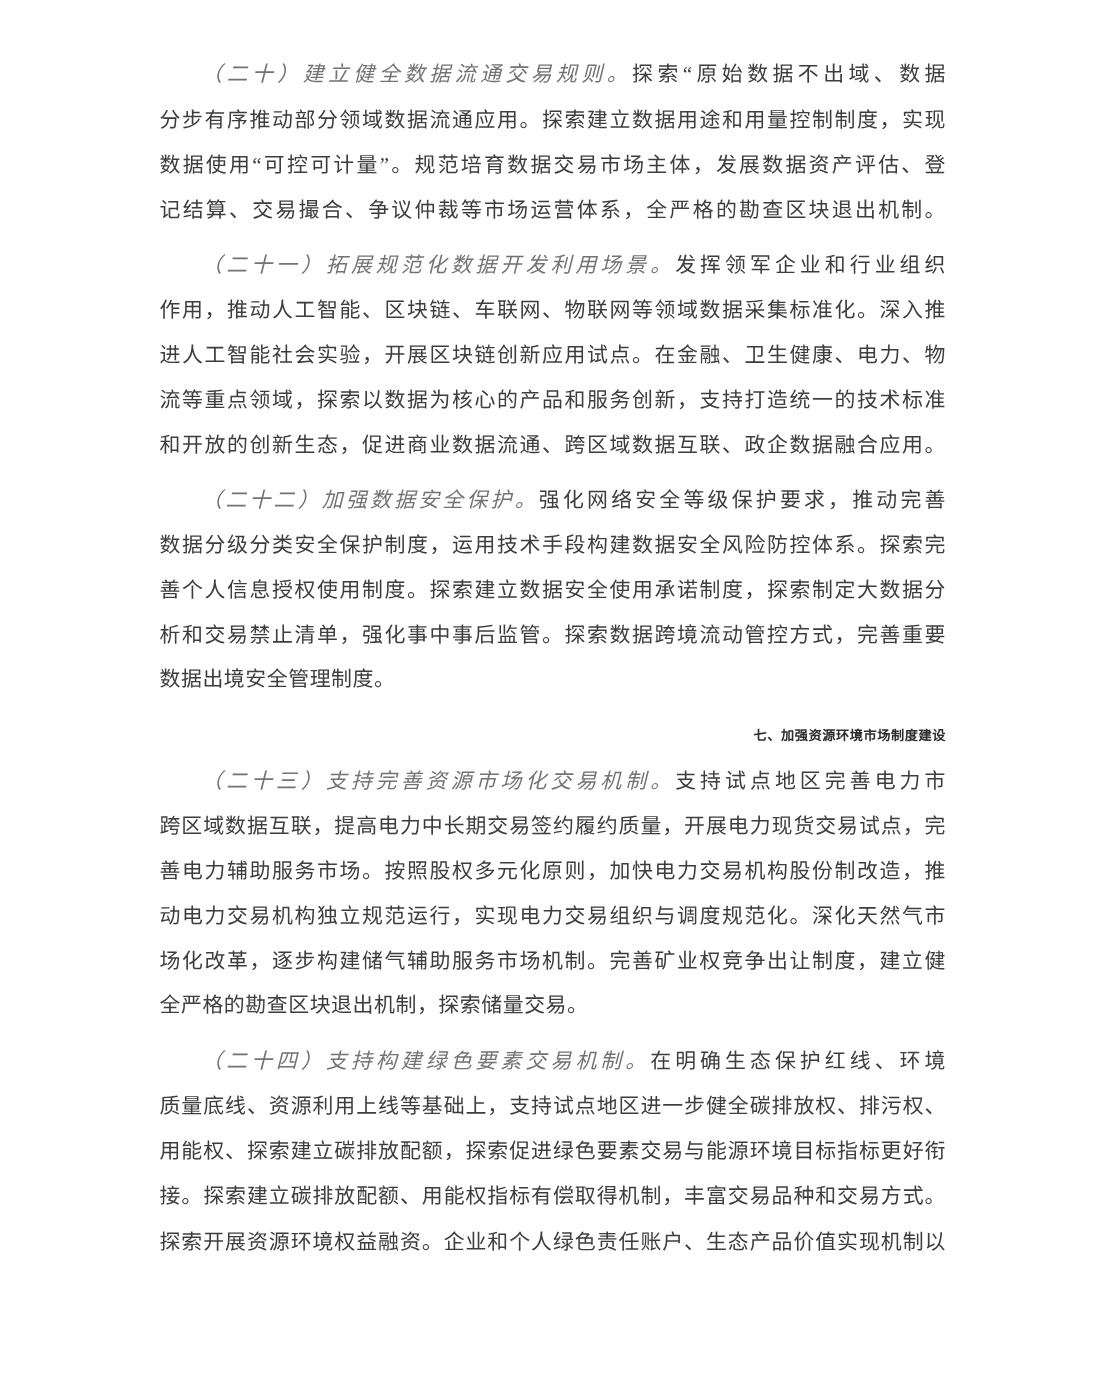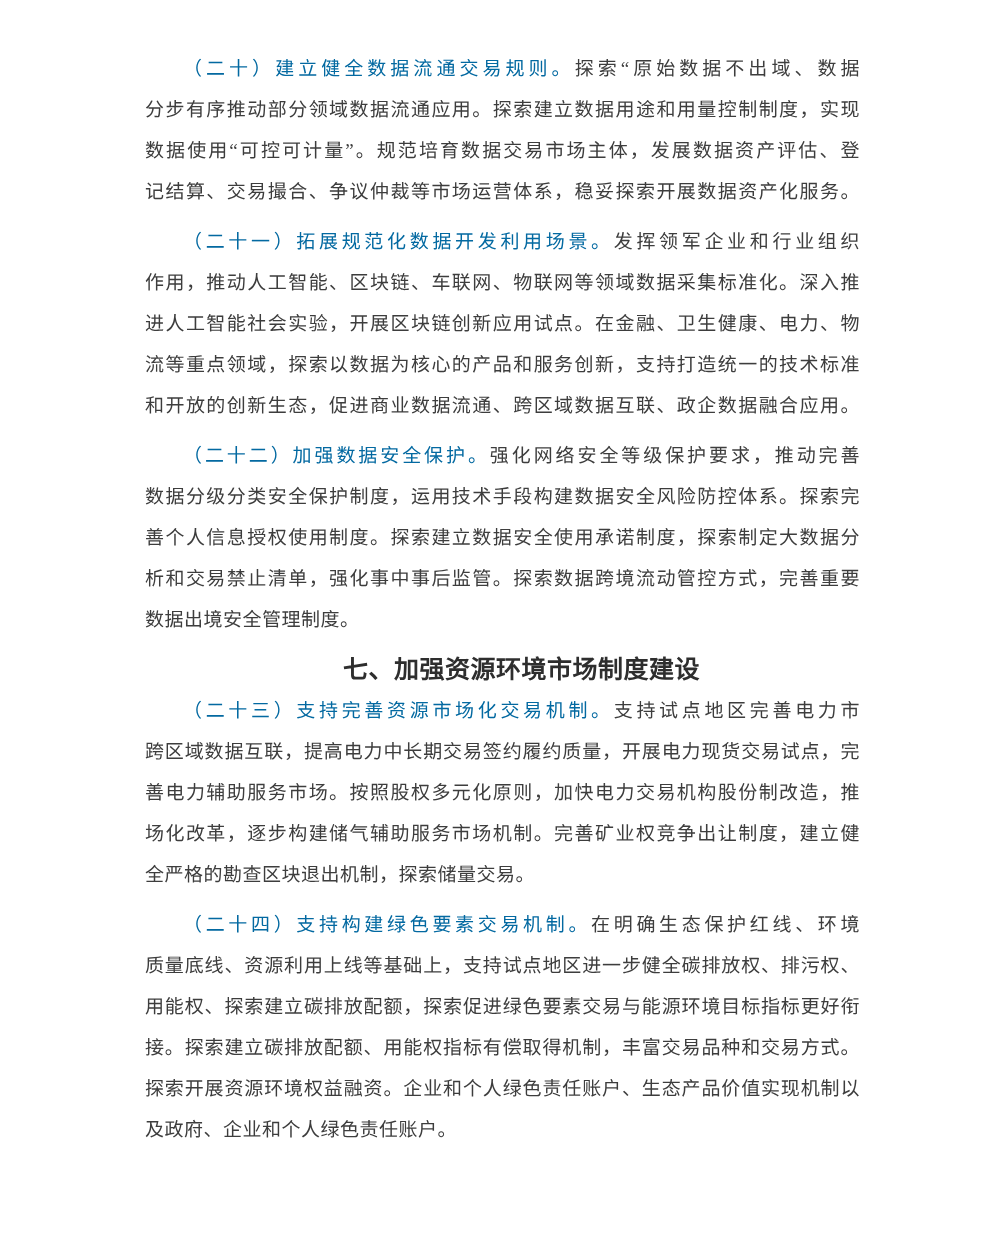--- a/index.html
+++ b/index.html
@@ -34,72 +34,74 @@
     text-align: justify;
     text-align-last: justify;
     color: #3d3d3d;
     letter-spacing: 0.5px;
   }
   .line.first {
     text-indent: 38px;
   }
   .line.short {
     text-align-last: left;
+    font-family: Liberation Mono, monospace;
   }
   .lead {
-    color: #0369a1;
+    font-style: italic;           
+    color: #737373;
   }
   .sec-heading {
     margin: 0;
     padding-left: 38px;
-    font-size: 25px;
+    font-size: 12px;
     line-height: 41px;
     height: 41px;
     font-weight: bold;
     color: #2e2e2e;
     font-family: "Liberation Serif", "DejaVu Serif", serif;
-    text-align: center;
+    text-align: right;
     letter-spacing: 0.5px;
   }
 </style>
 </head>
 <body>
 
 <div class="doc">
   <div>
       <div class="para">
         <div class="line first"><span class="lead">（二十）建立健全数据流通交易规则。</span>探索“原始数据不出域、数据</div>
         <div class="line">分步有序推动部分领域数据流通应用。探索建立数据用途和用量控制制度，实现</div>
         <div class="line">数据使用“可控可计量”。规范培育数据交易市场主体，发展数据资产评估、登</div>
-        <div class="line">记结算、交易撮合、争议仲裁等市场运营体系，稳妥探索开展数据资产化服务。</div>
+        <div class="line">记结算、交易撮合、争议仲裁等市场运营体系，全严格的勘查区块退出机制。</div>
       </div>
       <div class="para">
         <div class="line first"><span class="lead">（二十一）拓展规范化数据开发利用场景。</span>发挥领军企业和行业组织</div>
         <div class="line">作用，推动人工智能、区块链、车联网、物联网等领域数据采集标准化。深入推</div>
         <div class="line">进人工智能社会实验，开展区块链创新应用试点。在金融、卫生健康、电力、物</div>
         <div class="line">流等重点领域，探索以数据为核心的产品和服务创新，支持打造统一的技术标准</div>
         <div class="line">和开放的创新生态，促进商业数据流通、跨区域数据互联、政企数据融合应用。</div>
       </div>
       <div class="para">
         <div class="line first"><span class="lead">（二十二）加强数据安全保护。</span>强化网络安全等级保护要求，推动完善</div>
         <div class="line">数据分级分类安全保护制度，运用技术手段构建数据安全风险防控体系。探索完</div>
         <div class="line">善个人信息授权使用制度。探索建立数据安全使用承诺制度，探索制定大数据分</div>
         <div class="line">析和交易禁止清单，强化事中事后监管。探索数据跨境流动管控方式，完善重要</div>
         <div class="line short">数据出境安全管理制度。</div>
       </div>
       <h2 class="sec-heading">七、加强资源环境市场制度建设</h2>
       <div class="para">
         <div class="line first"><span class="lead">（二十三）支持完善资源市场化交易机制。</span>支持试点地区完善电力市</div>
         <div class="line">跨区域数据互联，提高电力中长期交易签约履约质量，开展电力现货交易试点，完</div>
         <div class="line">善电力辅助服务市场。按照股权多元化原则，加快电力交易机构股份制改造，推</div>
+        <div class="line">动电力交易机构独立规范运行，实现电力交易组织与调度规范化。深化天然气市</div>
         <div class="line">场化改革，逐步构建储气辅助服务市场机制。完善矿业权竞争出让制度，建立健</div>
         <div class="line short">全严格的勘查区块退出机制，探索储量交易。</div>
       </div>
       <div class="para">
         <div class="line first"><span class="lead">（二十四）支持构建绿色要素交易机制。</span>在明确生态保护红线、环境</div>
         <div class="line">质量底线、资源利用上线等基础上，支持试点地区进一步健全碳排放权、排污权、</div>
         <div class="line">用能权、探索建立碳排放配额，探索促进绿色要素交易与能源环境目标指标更好衔</div>
         <div class="line">接。探索建立碳排放配额、用能权指标有偿取得机制，丰富交易品种和交易方式。</div>
         <div class="line">探索开展资源环境权益融资。企业和个人绿色责任账户、生态产品价值实现机制以</div>
-        <div class="line short">及政府、企业和个人绿色责任账户。</div>
       </div>
     </div>
 </div>
 
 </body></html>

